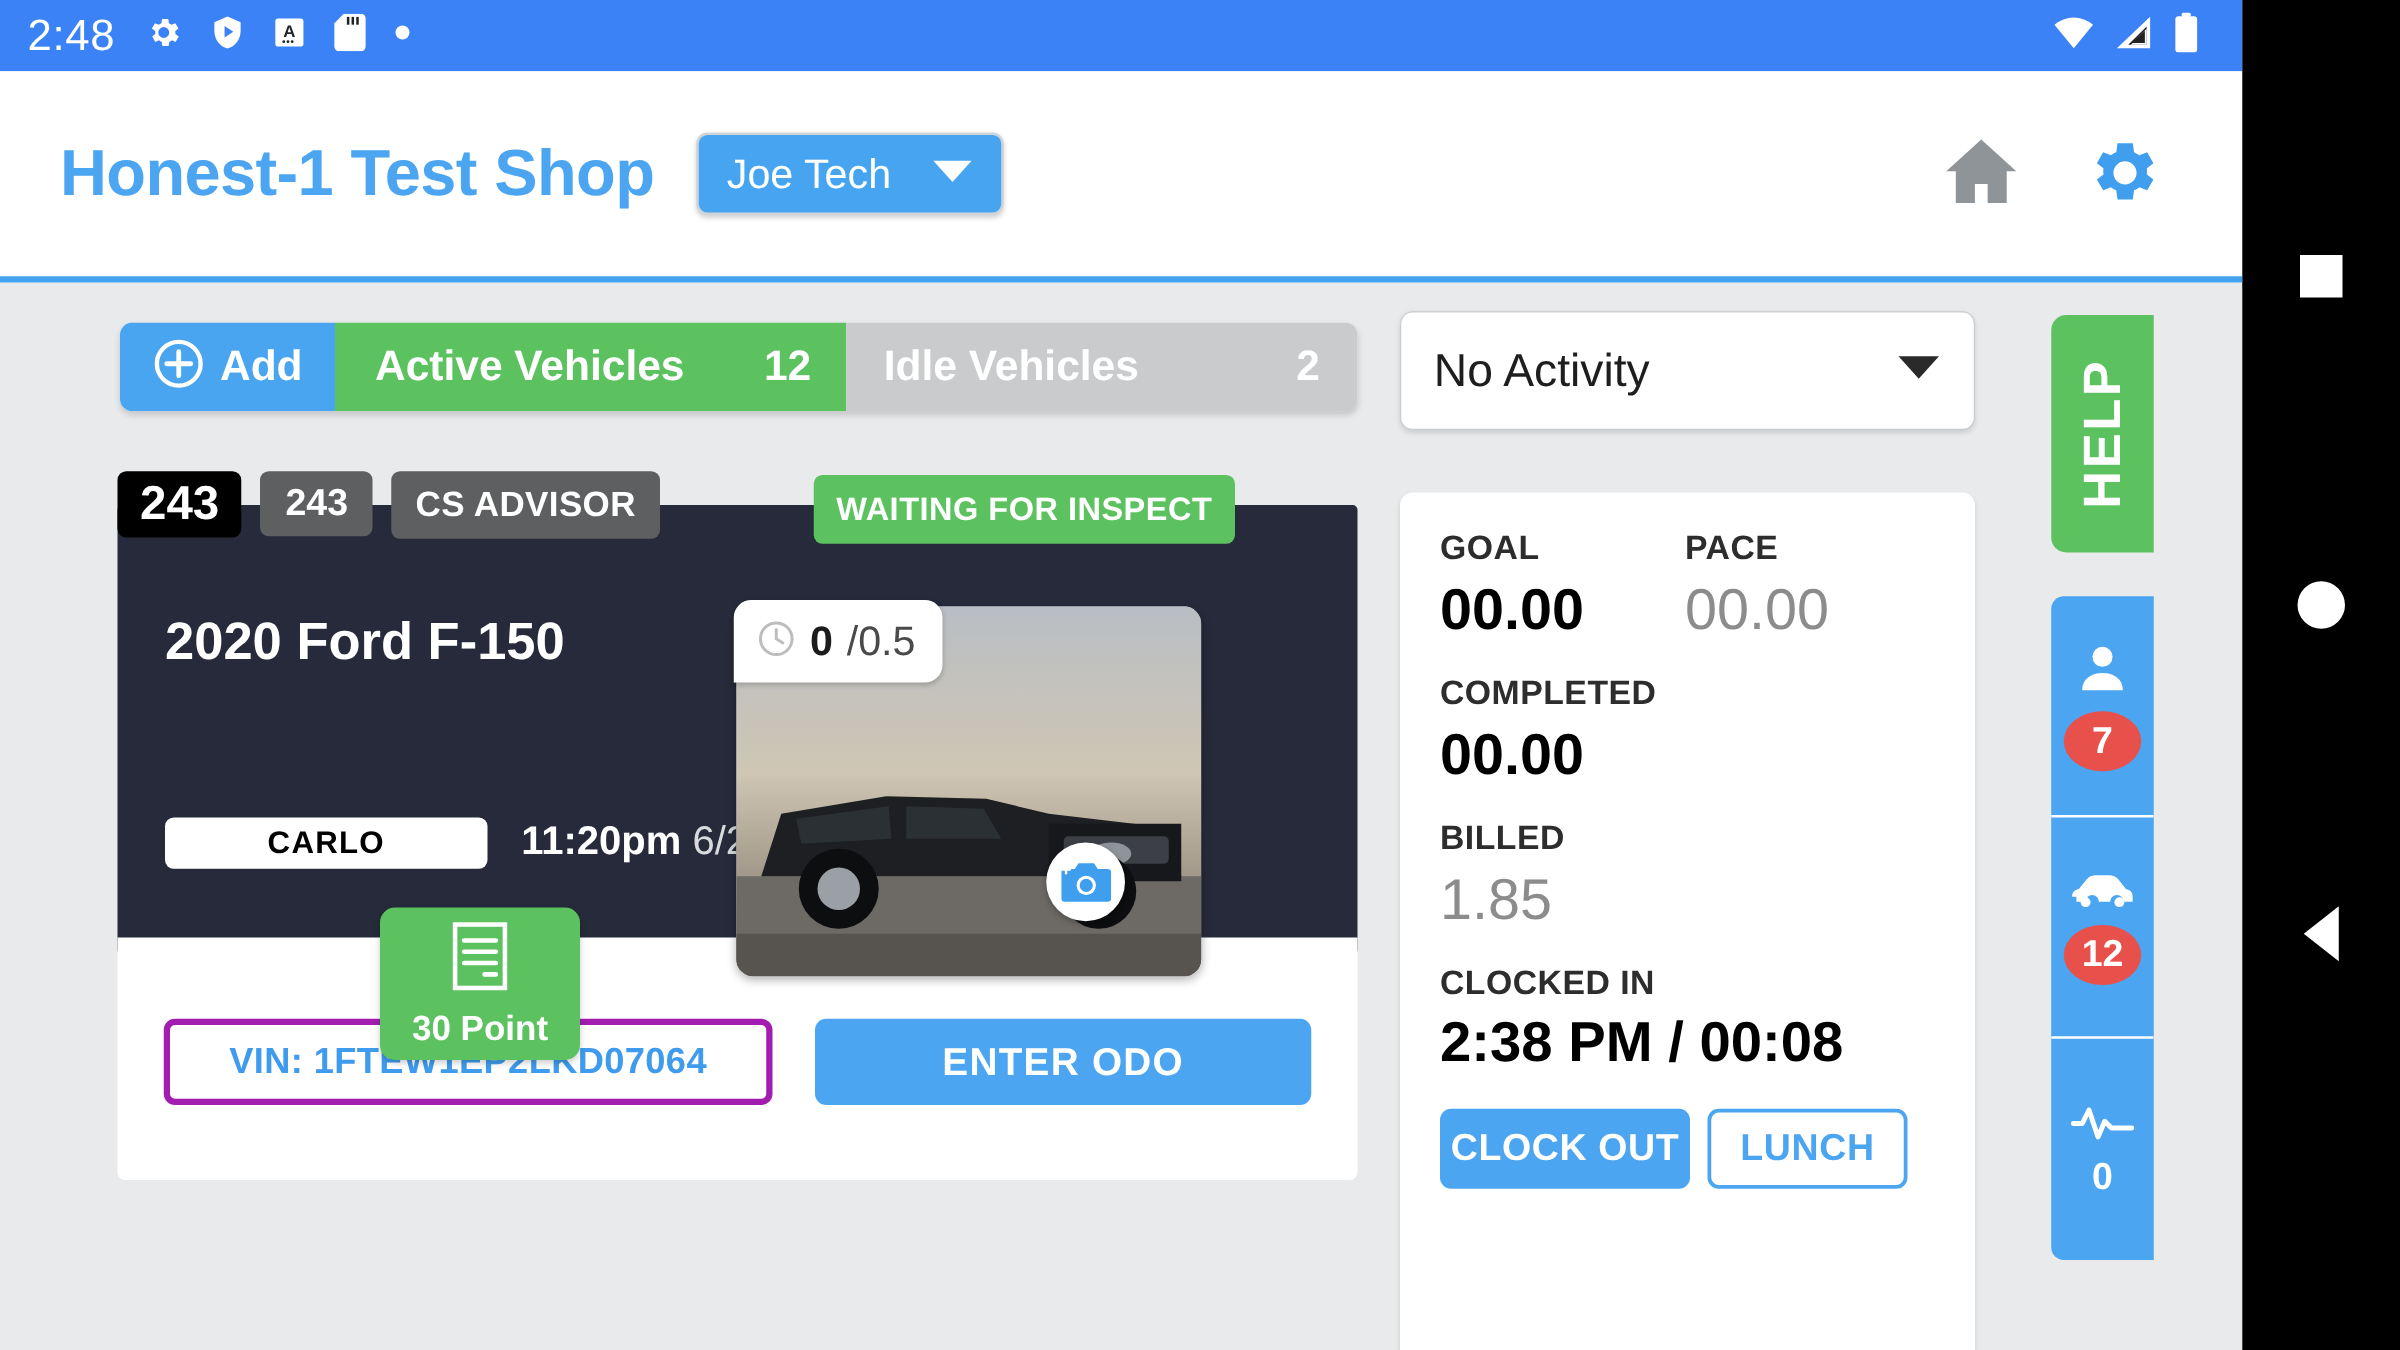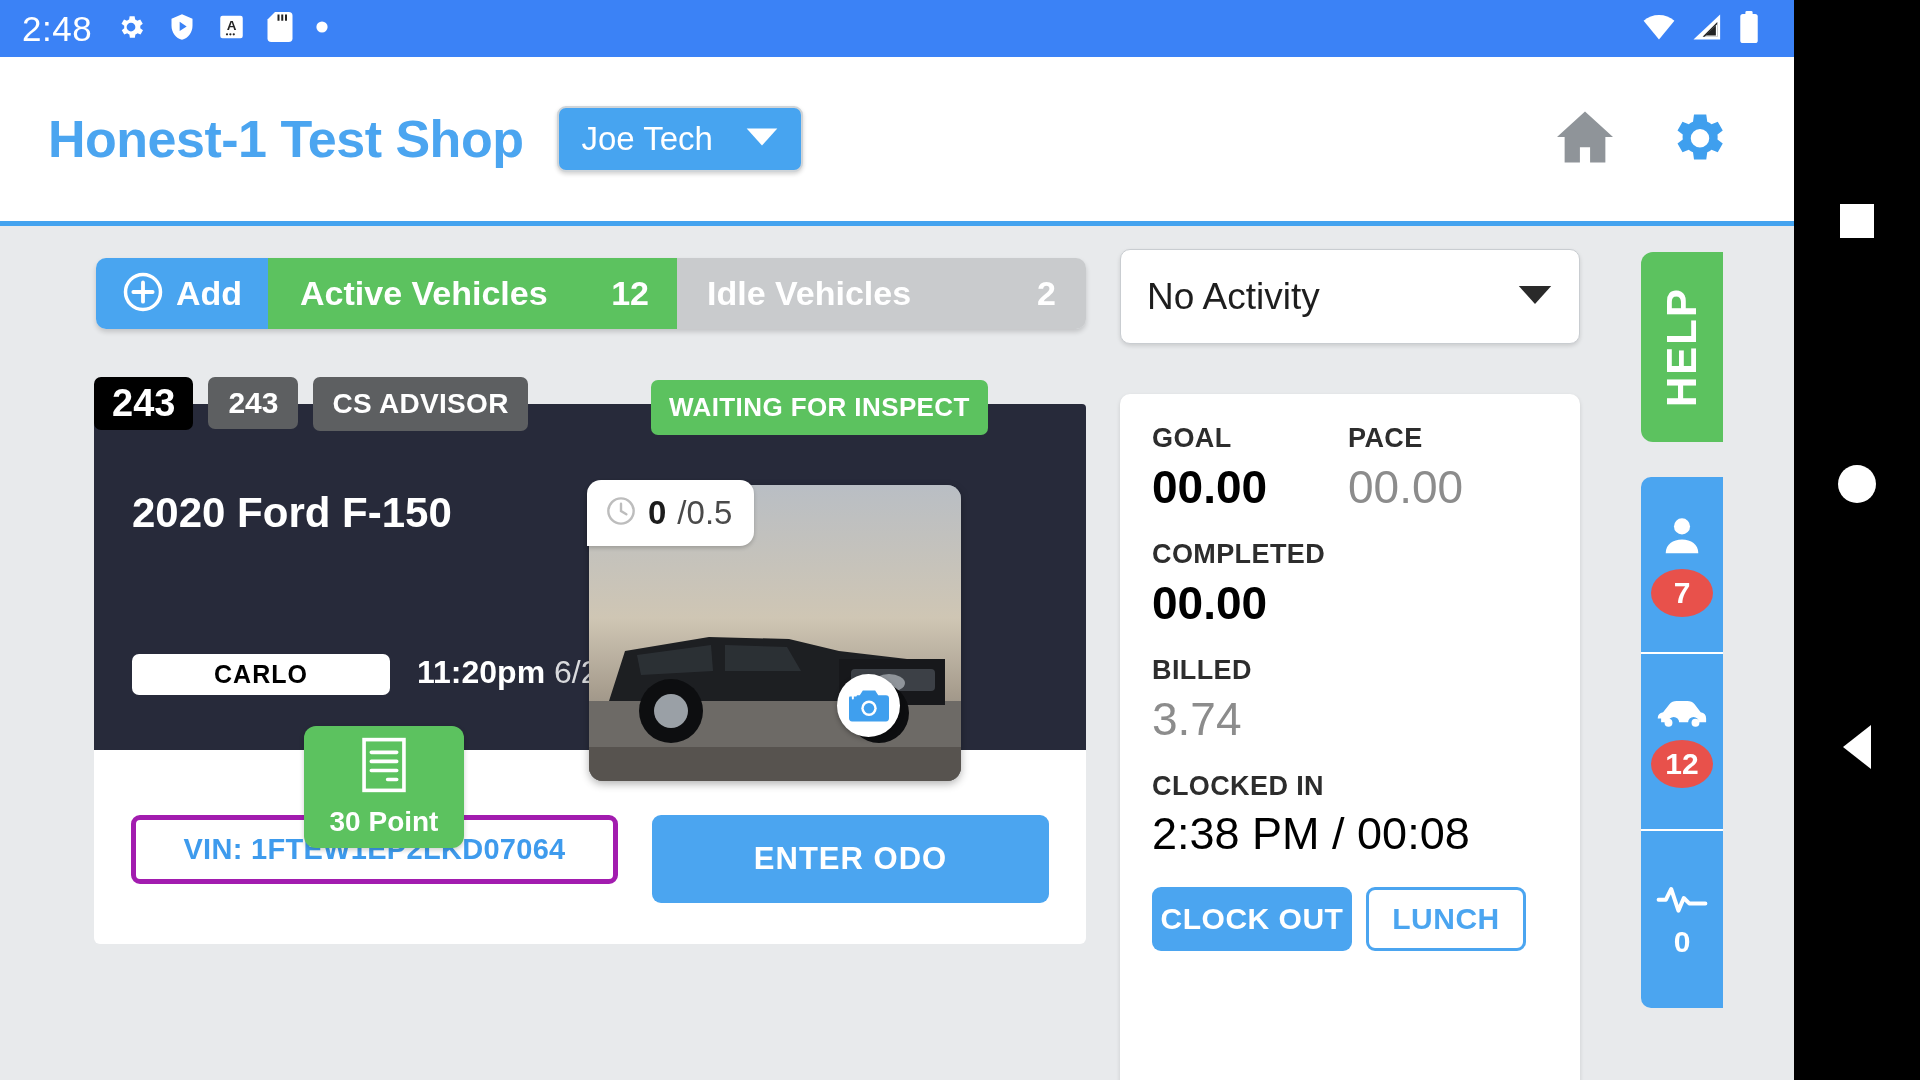--- a/index.html
+++ b/index.html
@@ -117,21 +117,21 @@
   .card-white {
     position:absolute; left:0; top:373px; width:992px; height:194px; background:#fff;
     border-radius:0 0 6px 6px;
   }
   .vin-btn {
     position:absolute; left:37px; top:65px; width:487px; height:69px; background:#fff;
     border:5px solid #a21caf; border-radius:9px; display:flex; align-items:center; justify-content:center;
   }
   .vin-btn span { color:#3e9bed; font-size:29px; font-weight:bold; letter-spacing:.3px; }
   .odo-btn {
-    position:absolute; left:558px; top:65px; width:397px; height:88px; background:#4ba5f0;
+    position:absolute; left:558px; top:65px; width:397px; height:69px; background:#4ba5f0;
     border-radius:9px; display:flex; align-items:center; justify-content:center;
   }
   .odo-btn span { color:#fff; font-size:31px; font-weight:bold; letter-spacing:1px; }
 
   
   .activity-select {
     position:absolute; left:1120px; top:18px; width:460px; height:95px; background:#fff;
     border:1px solid #c9cdd1; border-radius:10px; display:flex; align-items:center;
     padding:0 26px; box-shadow:0 2px 4px rgba(0,0,0,.13);
   }
@@ -141,21 +141,21 @@
   .stats {
     position:absolute; left:1120px; top:163px; width:460px; height:700px; background:#fff;
     border-radius:10px; box-shadow:0 2px 4px rgba(0,0,0,.13); padding:29px 32px 0 32px;
   }
   .st-row { display:flex; }
   .st-lbl { font-size:27px; font-weight:bold; color:#2d2d2d; letter-spacing:.4px; }
   .st-val { font-size:46px; font-weight:bold; color:#000; margin-top:6px; }
   .st-val.muted { font-weight:normal; color:#8c8c8c; }
   .st-col1 { width:196px; }
   .st-block { margin-top:25px; }
-  .st-clocked { font-size:45px; font-weight:normal; color:#000; margin-top:6px; white-space:nowrap; }
+  .st-clocked { font-size:45px; font-weight:bold; color:#000; margin-top:6px; white-space:nowrap; }
   .clock-btns { display:flex; gap:14px; margin-top:27px; }
   .btn-clockout { background:#4ba5f0; border-radius:9px; height:64px; width:200px;
                   display:flex; align-items:center; justify-content:center; }
   .btn-clockout span { color:#fff; font-size:30px; font-weight:bold; letter-spacing:.5px; }
   .btn-lunch { background:#fff; border:3px solid #4ba5f0; border-radius:9px; height:64px; width:160px;
                display:flex; align-items:center; justify-content:center; }
   .btn-lunch span { color:#4ba5f0; font-size:30px; font-weight:bold; letter-spacing:.5px; }
 
   
   .rail { position:absolute; left:1602px; top:0; width:192px; height:849px; }
@@ -402,21 +402,21 @@
           </div>
         </div>
 
         <div class="st-block">
           <div class="st-lbl">COMPLETED</div>
           <div class="st-val">00.00</div>
         </div>
 
         <div class="st-block">
           <div class="st-lbl">BILLED</div>
-          <div class="st-val muted">3.74</div>
+          <div class="st-val muted">1.85</div>
         </div>
 
         <div class="st-block">
           <div class="st-lbl">CLOCKED IN</div>
           <div class="st-clocked">2:38 PM / 00:08</div>
         </div>
 
         <div class="clock-btns">
           <div class="btn-clockout">
             <span>CLOCK OUT</span>

